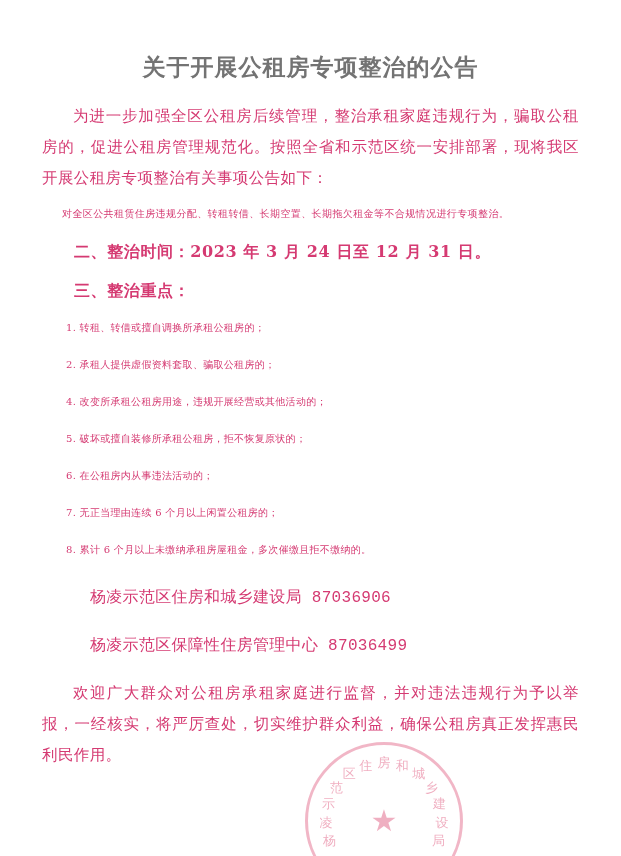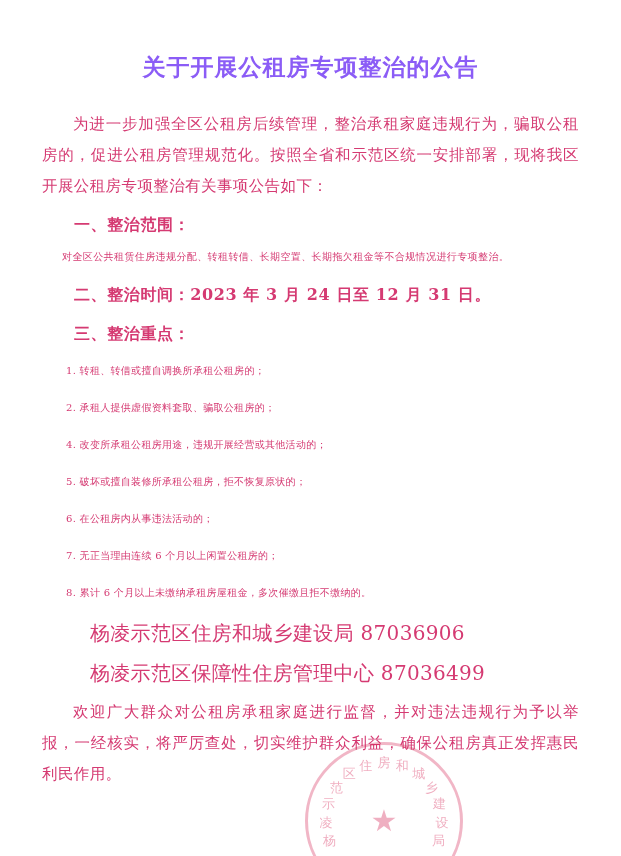--- a/index.html
+++ b/index.html
@@ -22,22 +22,22 @@
     box-sizing: border-box;
     padding: 0 42px;
     color: #d53a72;
   }
   .doc-title {
     text-align: center;
     font-size: 23px;
     font-weight: bold;
     letter-spacing: 1px;
     margin-top: 52px;
-    margin-bottom: 26px;
-    color: #8b5cf6;
+    margin-bottom: 18px;
+    color: #737373;
   }
   .para {
     font-size: 15.5px;
     line-height: 31px;
     text-indent: 2em;
     margin: 0 0 4px 0;
     letter-spacing: 0.4px;
     text-align: justify;
   }
   .section-head {
@@ -56,25 +56,26 @@
     letter-spacing: 0.4px;
   }
   .list-item {
     font-size: 10px;
     line-height: 33px;
     text-indent: 2em;
     margin: 4px;
     letter-spacing: 0.3px;
   }
   .contact-line {
-    font-size: 20px;
+    font-size: 16px;
     line-height: 32px;
     text-indent: 2em;
-    margin: 8px;
+    margin: 16px;
     letter-spacing: 0.3px;
+    font-family: Liberation Mono, monospace;
   }
   .closing {
     font-size: 15.5px;
     line-height: 31px;
     text-indent: 2em;
     margin: 8px 0 0 0;
     letter-spacing: 0.4px;
     text-align: justify;
   }
   
@@ -117,21 +118,20 @@
 </style>
 </head>
 <body>
 
 <div class="page">
 
   <div class="doc-title">关于开展公租房专项整治的公告</div>
 
   <p class="para">为进一步加强全区公租房后续管理，整治承租家庭违规行为，骗取公租房的，促进公租房管理规范化。按照全省和示范区统一安排部署，现将我区开展公租房专项整治有关事项公告如下：</p>
 
-  <div class="section-head">一、整治范围：</div>
   <p class="body-line">对全区公共租赁住房违规分配、转租转借、长期空置、长期拖欠租金等不合规情况进行专项整治。</p>
 
   <div class="section-head">二、整治时间：2023 年 3 月 24 日至 12 月 31 日。</div>
 
   <div class="section-head">三、整治重点：</div>
   <p class="list-item">1. 转租、转借或擅自调换所承租公租房的；</p>
   <p class="list-item">2. 承租人提供虚假资料套取、骗取公租房的；</p>
   <p class="list-item">4. 改变所承租公租房用途，违规开展经营或其他活动的；</p>
   <p class="list-item">5. 破坏或擅自装修所承租公租房，拒不恢复原状的；</p>
   <p class="list-item">6. 在公租房内从事违法活动的；</p>

